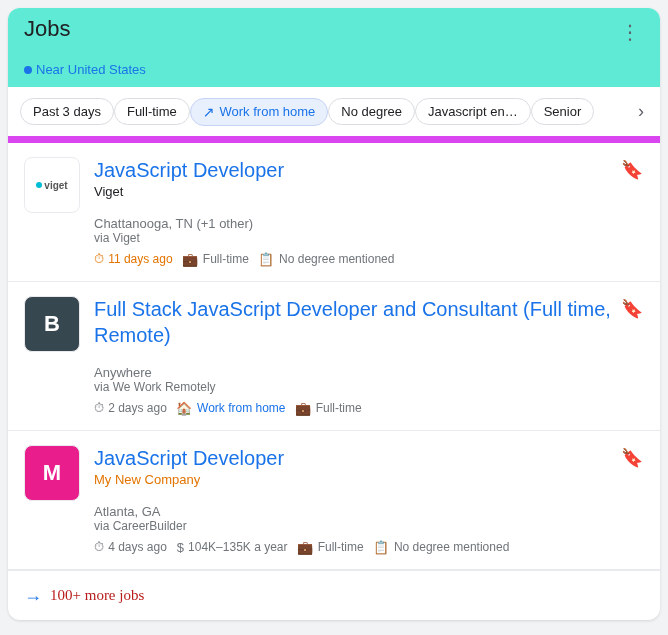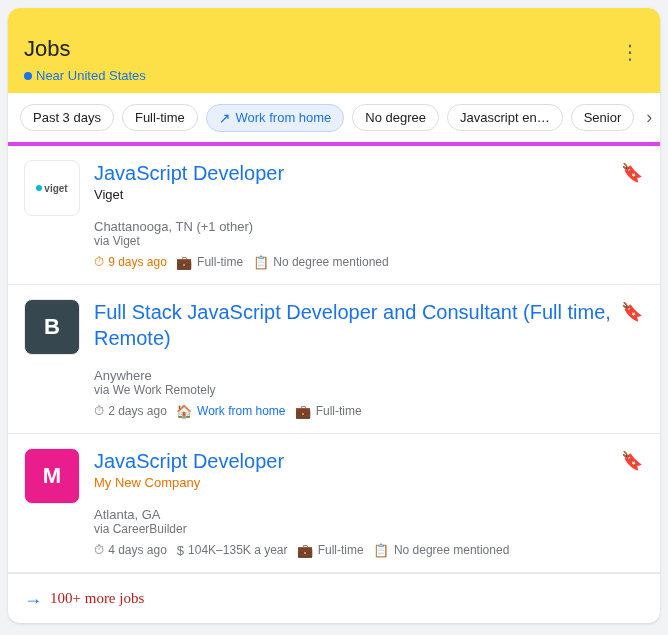--- a/index.html
+++ b/index.html
@@ -14,40 +14,40 @@
 
     .card {
       background: #fff;
       border-radius: 12px;
       overflow: hidden;
       margin: 8px;
       box-shadow: 0 1px 3px rgba(0,0,0,0.12);
     }
 
     .header {
-      background: #fde047;
-      padding: 28px 16px 10px 16px;
+      background: #5eead4;
+      padding: 8px 16px 10px 16px;
       display: flex;
       align-items: flex-start;
       justify-content: space-between;
     }
 
     .header-left .title {
       font-size: 22px;
       font-weight: 400;
       color: #202124;
     }
 
     .header-left .subtitle {
       font-size: 13px;
       color: #1a73e8;
       display: flex;
       align-items: center;
       gap: 4px;
-      margin-top: 6px;
+      margin-top: 20px;
     }
 
     .blue-dot {
       width: 8px;
       height: 8px;
       border-radius: 50%;
       background: #1a73e8;
       display: inline-block;
     }
 
@@ -55,23 +55,22 @@
       color: #5f6368;
       font-size: 20px;
       cursor: pointer;
       padding: 4px;
     }
 
     .filters {
       display: flex;
       align-items: center;
       padding: 10px 12px;
-      gap: 8px;
       overflow: hidden;
-      border-bottom: 4px solid #d946ef;
+      border-bottom: 7px solid #d946ef;
     }
 
     .filter-chip {
       display: flex;
       align-items: center;
       gap: 5px;
       border: 1px solid #dadce0;
       border-radius: 20px;
       padding: 5px 12px;
       font-size: 13px;
@@ -313,21 +312,21 @@
       <div class="job-content">
         <div class="job-title">JavaScript Developer</div>
         <div class="job-company">Viget</div>
         <div class="job-location">
           <span>Chattanooga, TN (+1 other)</span>
         </div>
         <div class="job-via">via Viget</div>
         <div class="job-meta">
           <span class="meta-item highlight">
             <span class="meta-icon">⏱</span>
-            <span>9 days ago</span>
+            <span>11 days ago</span>
           </span>
           <span class="meta-item">
             <span class="meta-icon">💼</span>
             <span>Full-time</span>
           </span>
           <span class="meta-item">
             <span class="meta-icon">📋</span>
             <span>No degree mentioned</span>
           </span>
         </div>

